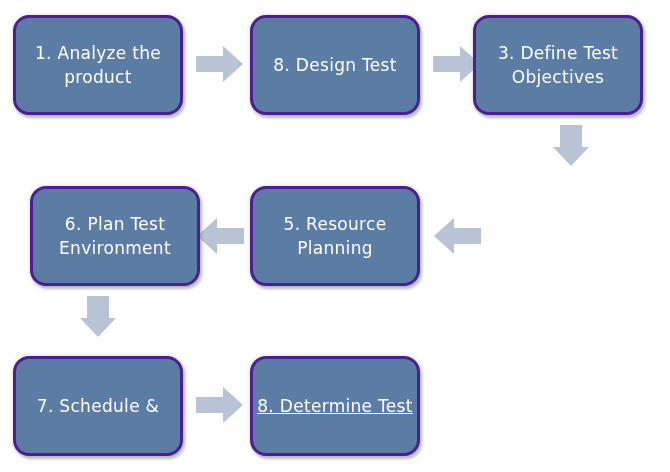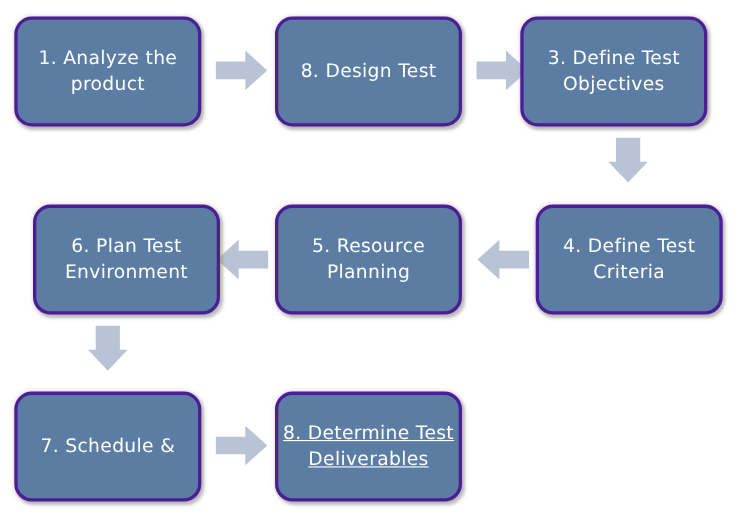--- a/index.html
+++ b/index.html
@@ -93,24 +93,20 @@
     <span class="line">3. Define Test</span>
     <span class="line">Objectives</span>
   </div>
 
   <div class="arrow pos-a3">
     <svg width="38" height="42" viewBox="0 0 38 42" aria-hidden="true">
       <polygon class="arrow-shape" points="8,0 30,0 30,22 37,22 19,41 1,22 8,22" fill="#b8c4d6"></polygon>
     </svg>
   </div>
 
-  <div class="box pos-b4">
-    <span class="line">4. Define Test</span>
-    <span class="line">Criteria</span>
-  </div>
 
   <div class="arrow pos-a4">
     <svg width="48" height="40" viewBox="0 0 48 40" aria-hidden="true">
       <polygon class="arrow-shape" points="48,12 21,12 21,2 1,20 21,38 21,28 48,28" fill="#b8c4d6"></polygon>
     </svg>
   </div>
 
   <div class="box pos-b5">
     <span class="line">5. Resource</span>
     <span class="line">Planning</span>
@@ -138,16 +134,15 @@
   </div>
 
   <div class="arrow pos-a7">
     <svg width="48" height="40" viewBox="0 0 48 40" aria-hidden="true">
       <polygon class="arrow-shape" points="0,12 27,12 27,2 47,20 27,38 27,28 0,28" fill="#b8c4d6"></polygon>
     </svg>
   </div>
 
   <div class="box pos-b8">
     <span class="line">8. Determine Test</span>
-    <span class="line">Deliverables</span>
   </div>
 
 </div>
 
 </body></html>

